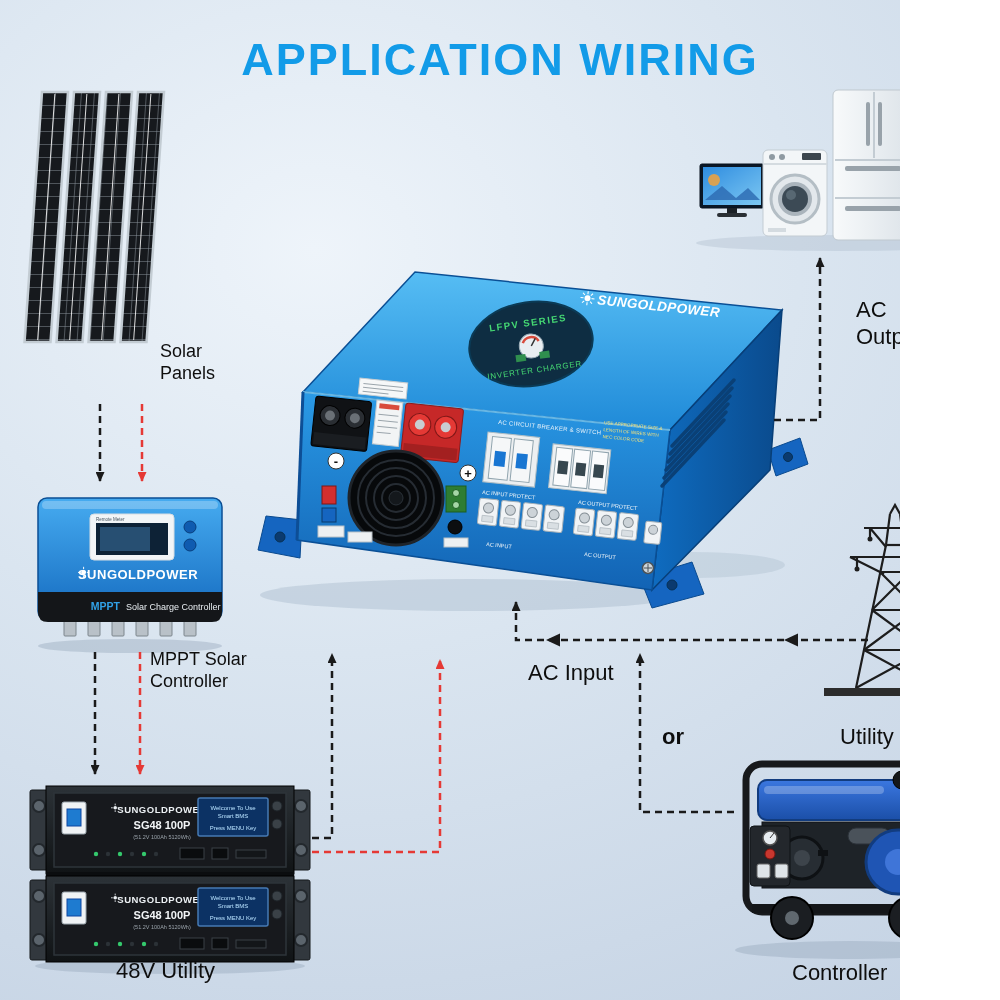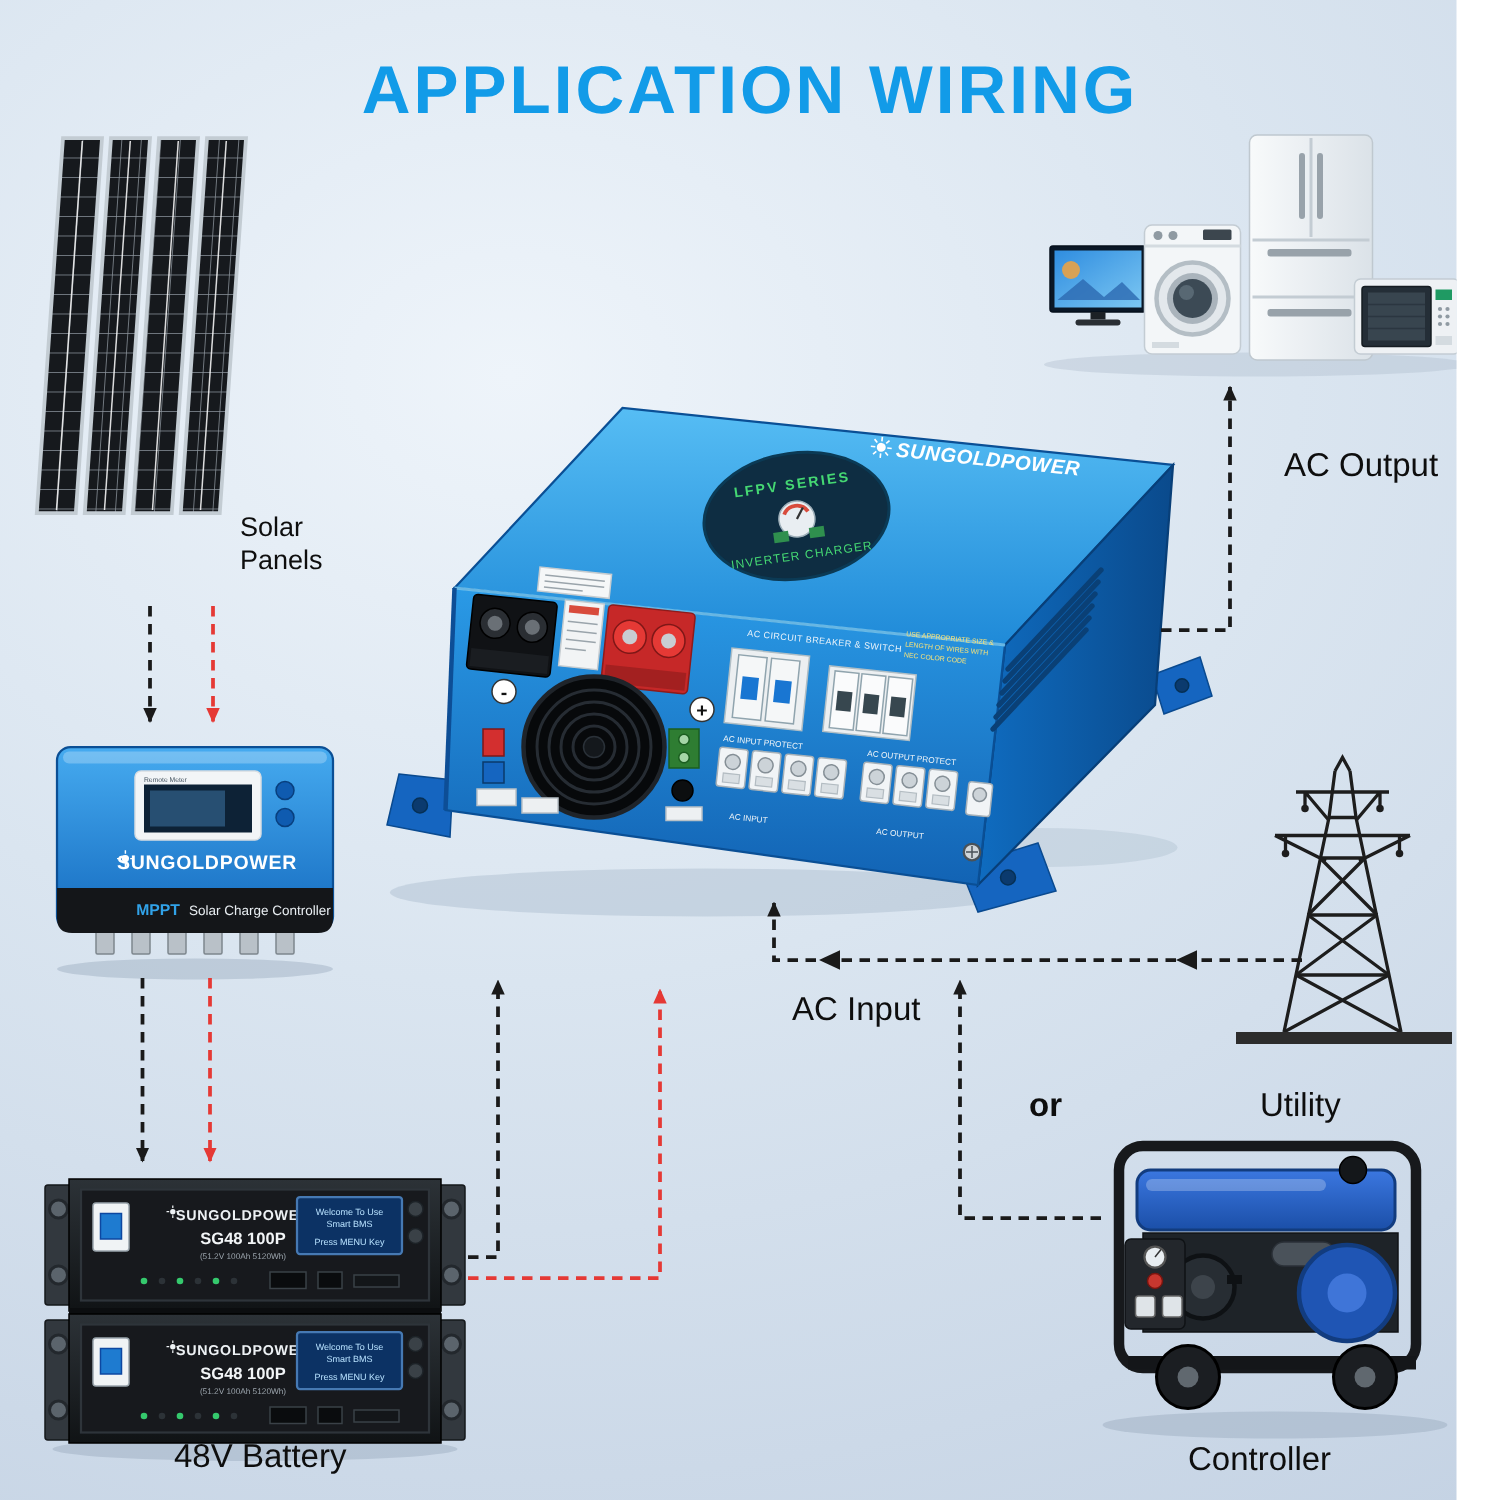--- a/index.html
+++ b/index.html
@@ -1,17 +1,17 @@
 <!DOCTYPE html>
 <html><head>
 <meta charset="utf-8">
 <style>
   html,body{margin:0;padding:0;}
   .canvas{
-    position:relative;width:971px;height:1000px;overflow:hidden;
+    position:relative;width:900px;height:1000px;overflow:hidden;
     background:radial-gradient(120% 90% at 35% 25%, #eef4fa 0%, #dae5f0 45%, #c5d3e4 100%);
     font-family:"Liberation Sans",sans-serif;
   }
   .gfx{position:absolute;left:0;top:0;}
   .title{
     position:absolute;left:0;top:34px;width:1000px;text-align:center;
     font-size:45px;font-weight:800;letter-spacing:2px;color:#129be8;
   }
   .lbl{
     position:absolute;color:#0e0e0e;font-size:18px;line-height:1.22;
@@ -482,20 +482,22 @@
       <path d="M774,420 H820 V258" stroke="#1a1a1a" marker-end="url(#ab)"></path>
     </g>
     <g fill="#1a1a1a">
       <path d="M546,640 L560,633.5 L560,646.5 Z"></path>
       <path d="M784,640 L798,633.5 L798,646.5 Z"></path>
     </g>
   </svg>
 
   <div class="lbl" style="left:160px;top:341px;">Solar
 Panels</div>
-  <div class="lbl big" style="left:116px;top:958px;">48V Battery</div>
+  <div class="lbl" style="left:150px;top:649px;">MPPT Solar
+Controller</div>
+  <div class="lbl big" style="left:116px;top:958px;">48V Utility</div>
   <div class="lbl big" style="left:856px;top:297px;">AC Output</div>
   <div class="lbl big" style="left:528px;top:660px;">AC Input</div>
   <div class="lbl big center" style="left:840px;top:724px;width:82px;">Utility</div>
-  <div class="lbl big bold" style="left:686px;top:724px;">or</div>
+  <div class="lbl big bold" style="left:662px;top:724px;">or</div>
   <div class="lbl big center" style="left:792px;top:960px;width:120px;">Controller</div>
 
 </div>
 
 </body></html>

